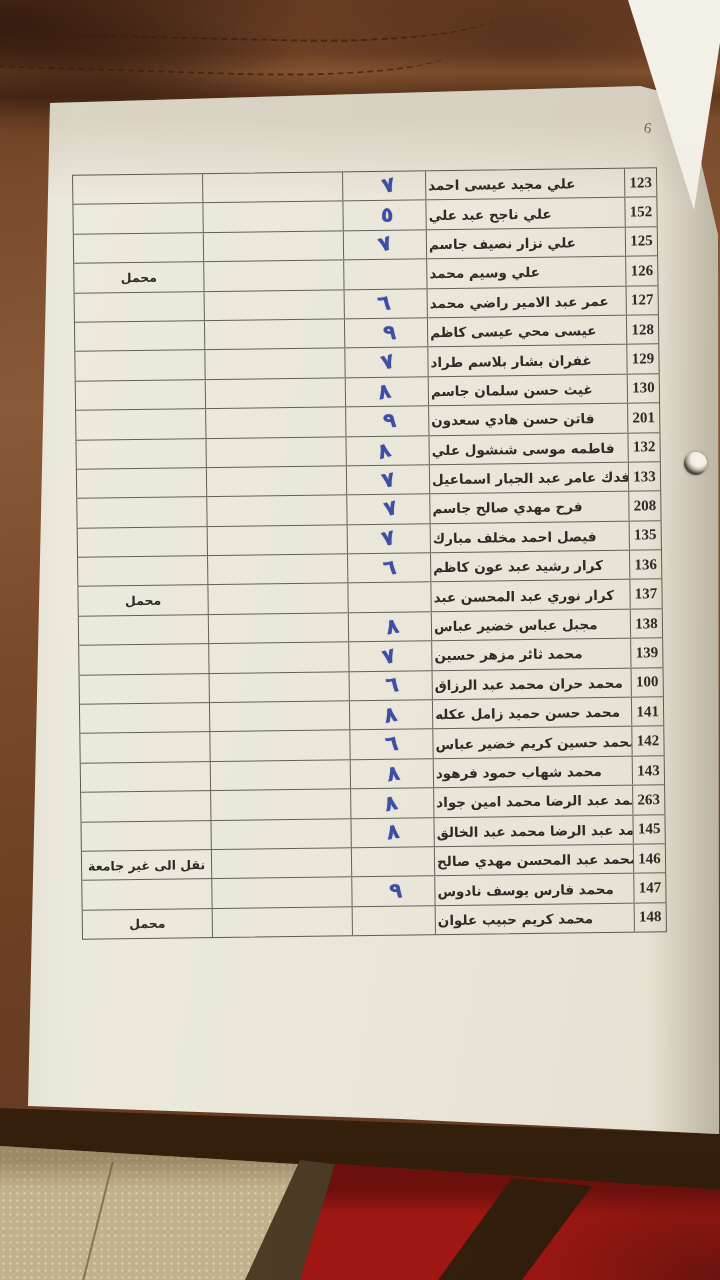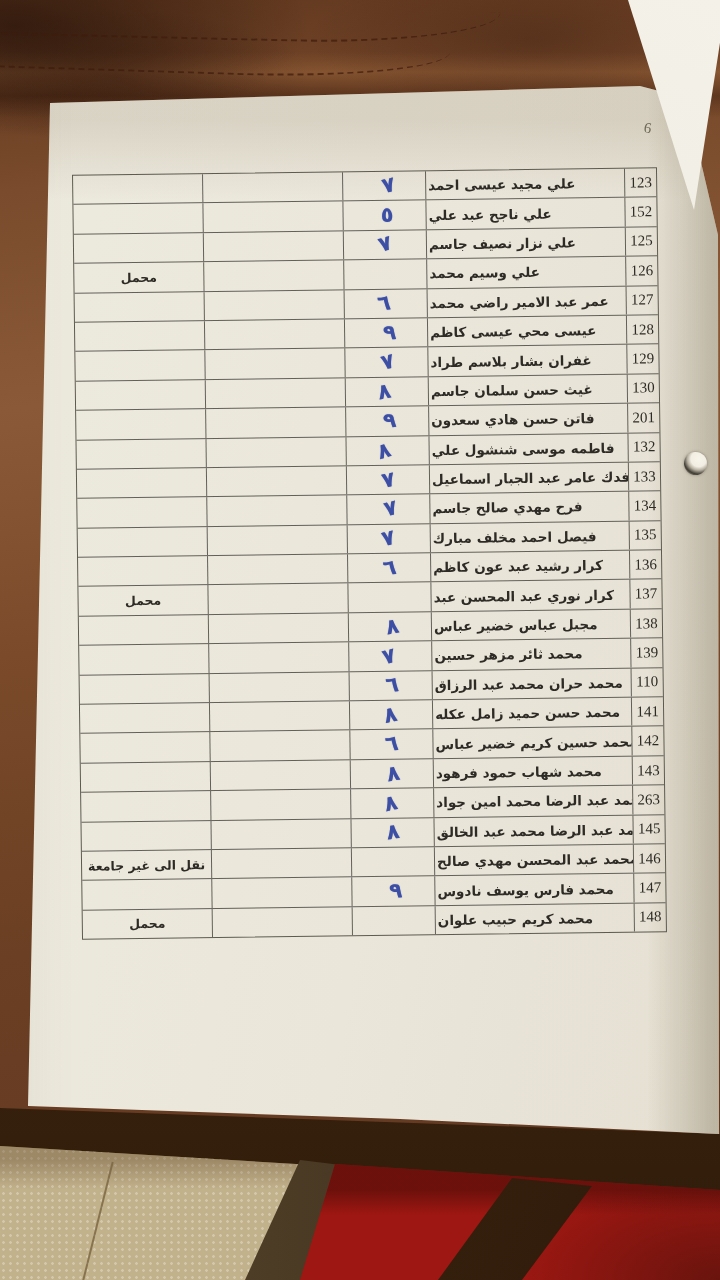--- a/index.html
+++ b/index.html
@@ -69,21 +69,21 @@
   .t-row{display:flex;height:28.4px;border-top:1px solid #63605a;align-items:stretch;}
   .t-row:first-child{border-top:none;}
   .c{border-left:1px solid #63605a;display:flex;align-items:center;justify-content:center;overflow:hidden;}
   .c:first-child{border-left:none;}
   .c-notes{width:129px;}
   .c-empty{width:139px;}
   .c-mark{width:82px;}
   .c-name{width:199px;justify-content:flex-end;direction:rtl;padding:0 5px 0 2px;box-sizing:border-box;}
   .c-num{width:31px;border-left:1px solid #63605a;}
   .name-text{font-weight:bold;font-size:13.5px;letter-spacing:-0.2px;white-space:nowrap;}
-  .num-text{font-family:"Liberation Serif",serif;font-weight:normal;font-size:15px;}
+  .num-text{font-family:"Liberation Serif",serif;font-weight:bold;font-size:15px;}
   .note-text{font-weight:bold;font-size:12.5px;direction:rtl;white-space:nowrap;}
   .mark-text{color:#3d4fa5;font-size:21px;font-weight:bold;text-shadow:0 0 1px rgba(61,79,165,.55);line-height:1;}
 </style>
 </head>
 <body>
 
 <div class="scene">
   <div class="leather">
     <div class="stitch stitch-1"></div>
     <div class="stitch stitch-2"></div>
@@ -280,21 +280,21 @@
             <span class="note-text"></span>
           </div>
     <div class="c c-empty"></div>
     <div class="c c-mark">
             <span class="mark-text" style="transform: rotate(-13deg) translateX(2px);">٧</span>
           </div>
     <div class="c c-name">
             <span class="name-text">فرح مهدي صالح جاسم</span>
           </div>
     <div class="c c-num">
-            <span class="num-text">134</span>
+            <span class="num-text">208</span>
           </div>
   </div>
 
   <div class="t-row">
     <div class="c c-notes">
             <span class="note-text"></span>
           </div>
     <div class="c c-empty"></div>
     <div class="c c-mark">
             <span class="mark-text" style="transform: rotate(-12deg) translateX(-1px);">٧</span>
@@ -376,21 +376,21 @@
             <span class="note-text"></span>
           </div>
     <div class="c c-empty"></div>
     <div class="c c-mark">
             <span class="mark-text" style="transform: rotate(-7deg) translateX(1px);">٦</span>
           </div>
     <div class="c c-name">
             <span class="name-text">محمد حران محمد عبد الرزاق</span>
           </div>
     <div class="c c-num">
-            <span class="num-text">110</span>
+            <span class="num-text">100</span>
           </div>
   </div>
 
   <div class="t-row">
     <div class="c c-notes">
             <span class="note-text"></span>
           </div>
     <div class="c c-empty"></div>
     <div class="c c-mark">
             <span class="mark-text" style="transform: rotate(-11deg) translateX(-1px);">٨</span>

